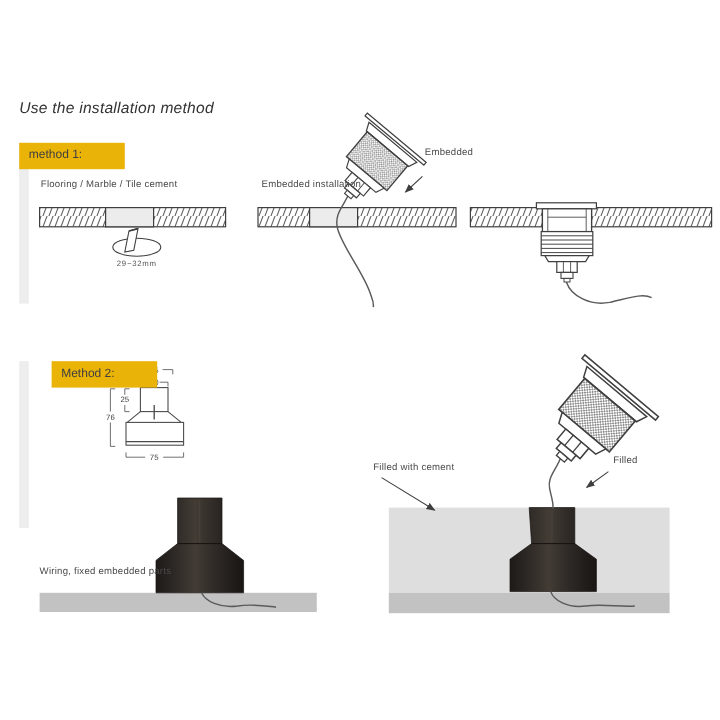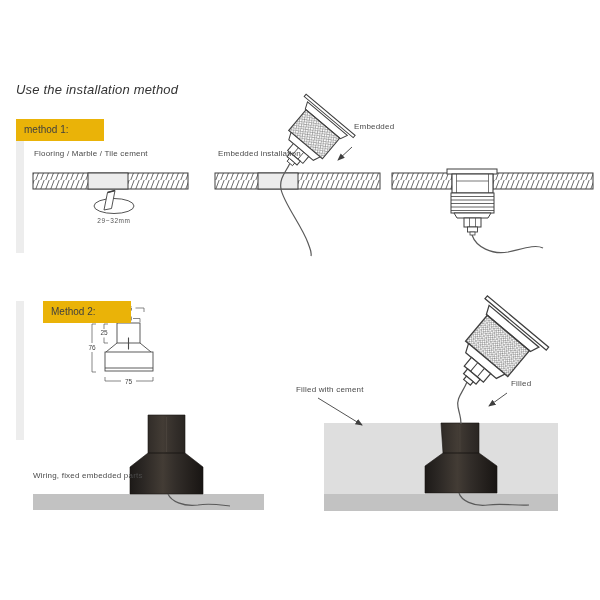--- a/index.html
+++ b/index.html
@@ -172,16 +172,16 @@
   <div class="abs method-label" style="left:16px;top:119px;">method 1:</div>
 
   <div class="abs note" style="left:34px;top:149px;">Flooring / Marble / Tile cement</div>
   <div class="abs note" style="left:218px;top:149px;text-align:center;">Embedded installation</div>
   <div class="abs note" style="left:354px;top:122px;">Embedded</div>
   <div class="abs dim-note" style="left:90px;top:217px;">29~32mm</div>
 
   <div class="abs strip" style="left:16px;top:301px;height:139px;"></div>
   <div class="abs method-label" style="left:16px;top:301px;margin-left:27px;">Method 2:</div>
 
-  <div class="abs note" style="left:296px;top:385px;">Filled with cement</div>
+  <div class="abs note" style="left:311px;top:385px;">Filled with cement</div>
   <div class="abs note" style="left:511px;top:379px;">Filled</div>
   <div class="abs note" style="left:33px;top:471px;text-align:right;">Wiring, fixed embedded parts</div>
 </div>
 
 </body></html>

